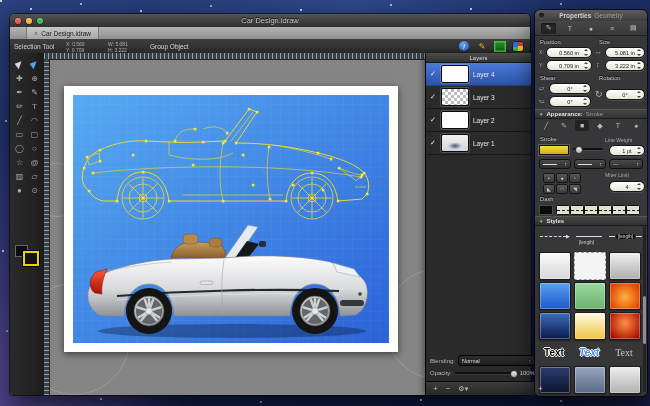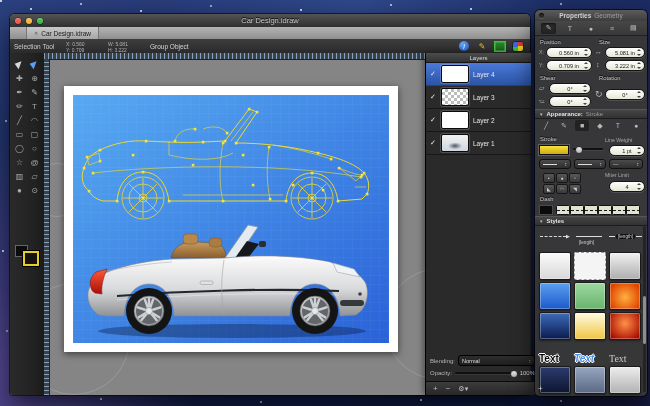--- a/index.html
+++ b/index.html
@@ -103,21 +103,21 @@
     display:flex;align-items:center;justify-content:space-between;padding:0 3px;font-size:5.5px;color:#ccc;box-sizing:border-box;}
   .dline{width:14px;border-top:1px solid #ddd;}
   .dbtn{position:absolute;width:10px;height:8px;background:linear-gradient(#585858,#383838);border:1px solid #161616;border-radius:2px;
     display:flex;align-items:center;justify-content:center;font-size:5px;color:#ccc;}
   .dashbtn{position:absolute;width:12px;height:8px;background:#e2e2d0;border:1px solid #111;border-radius:1.5px;display:flex;align-items:center;}
   .dashbtn i{display:block;width:100%;height:1px;background:repeating-linear-gradient(90deg,#1a1a1a 0 3px,transparent 3px 5px);}
   .prevline{border-top:1px dashed #d8d8d8;}
   .lentag{background:#101010;color:#d8d8d8;font-size:4.6px;padding:0 2px;border-radius:2px;}
   .sw{position:absolute;width:30px;height:26px;border-radius:2px;border:1px solid #1a1a1a;box-shadow:inset 0 0 0 1px rgba(255,255,255,.3),0 1px 2px rgba(0,0,0,.4);}
   .sw.dashed{border:1px dashed #9a9a9a;}
-  .tcell{position:absolute;width:30px;height:20px;display:flex;align-items:center;margin-top:6px;}
+  .tcell{position:absolute;width:30px;height:20px;display:flex;align-items:center;justify-content:center;}
   .t-black{font-size:10px;font-weight:bold;color:#0a0a0a;text-shadow:-1px 0 #fff,1px 0 #fff,0 -1px #fff,0 1px #fff;}
   .t-blue{font-size:10px;font-weight:bold;font-style:italic;color:#4a8fe8;text-shadow:-1px 0 #fff,1px 0 #fff,0 -1px #fff,0 1px #fff;}
   .t-gray{font-size:10px;font-family:"Liberation Serif",serif;color:#c9c9c9;}
   .pscroll{position:absolute;right:1px;top:216px;width:3px;height:166px;background:#242424;border-radius:2px;}
   .pthumb{position:absolute;left:0;top:70px;width:3px;height:48px;background:#8d8d8d;border-radius:2px;}
 </style>
 </head>
 <body>
 
 <div id="screen">

